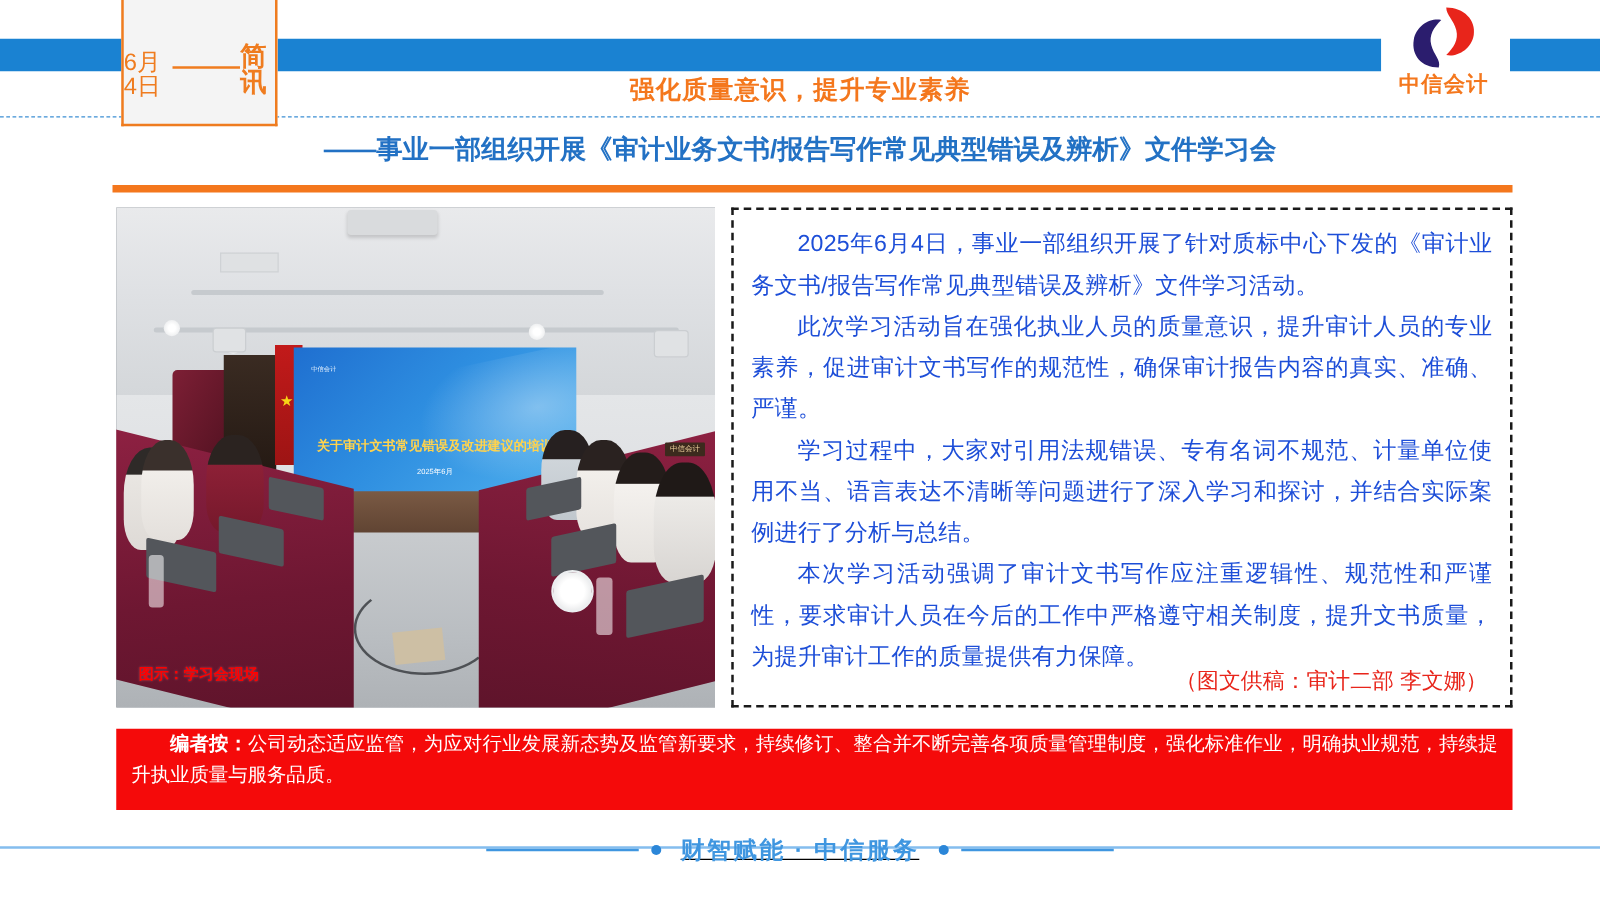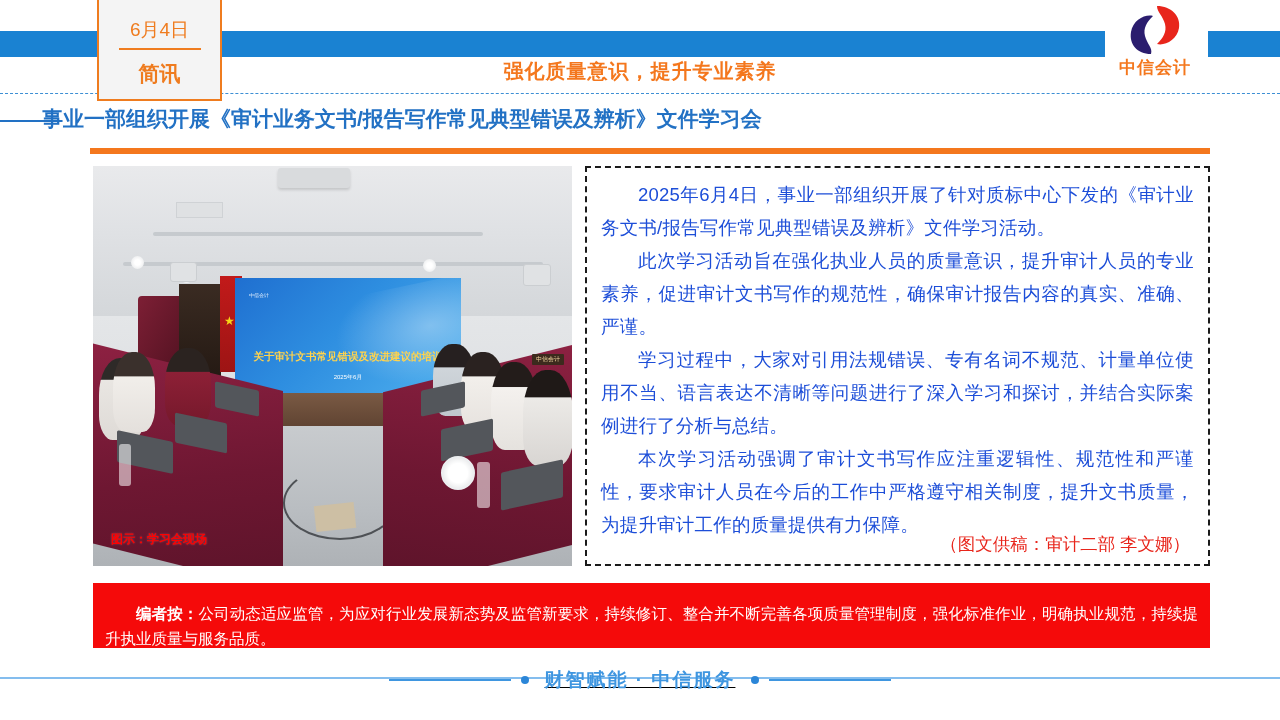--- a/index.html
+++ b/index.html
@@ -30,21 +30,21 @@
     position: absolute; left: 1208px; top: 31px; width: 72px; height: 26px;
     background: #1a82d2;
   }
 
   .date-box {
     position: absolute; left: 97px; top: 0px; width: 125px; height: 101px;
     background: #f4f4f4;
     border: 2px solid #ef7c1f;
     border-top: none;
     box-sizing: border-box;
-    display: flex; flex-direction: column; align-items: center;
+    display: flex; flex-direction: row; align-items: center;
     z-index: 5;
   }
   .date-box .date-text {
     color: #ef7c1f;
     font-size: 19px;
     line-height: 1;
     margin-top: 20px;
     letter-spacing: 0px;
   }
   .date-box .date-rule {
@@ -82,20 +82,21 @@
     position: absolute; left: 0; top: 54px; width: 100px;
     text-align: center;
     color: #f4771d;
     font-size: 17px;
     font-weight: bold;
     letter-spacing: 1px;
   }
 
   .subtitle {
     position: absolute; left: 0; top: 105px; width: 1280px;
+    text-align: center;
     color: #2271c4;
     font-size: 21px;
     font-weight: bold;
   }
 
   .orange-rule {
     position: absolute; left: 90px; top: 148px; width: 1120px; height: 6px;
     background: #f4771d;
   }
 
@@ -191,21 +192,21 @@
     color: #e8251b;
     font-size: 17.5px;
     white-space: nowrap;
   }
 
   
   .red-banner {
     position: absolute; left: 93px; top: 583px; width: 1117px; height: 65px;
     background: #f50a0a;
     box-sizing: border-box;
-    padding: 18px 12px 0 12px;
+    padding: 0 12px 0 12px;
   }
   .red-banner p {
     margin: 0;
     color: #ffffff;
     font-size: 15.5px;
     line-height: 25px;
     text-indent: 2em;
     text-align: justify;
     text-justify: inter-ideograph;
   }

